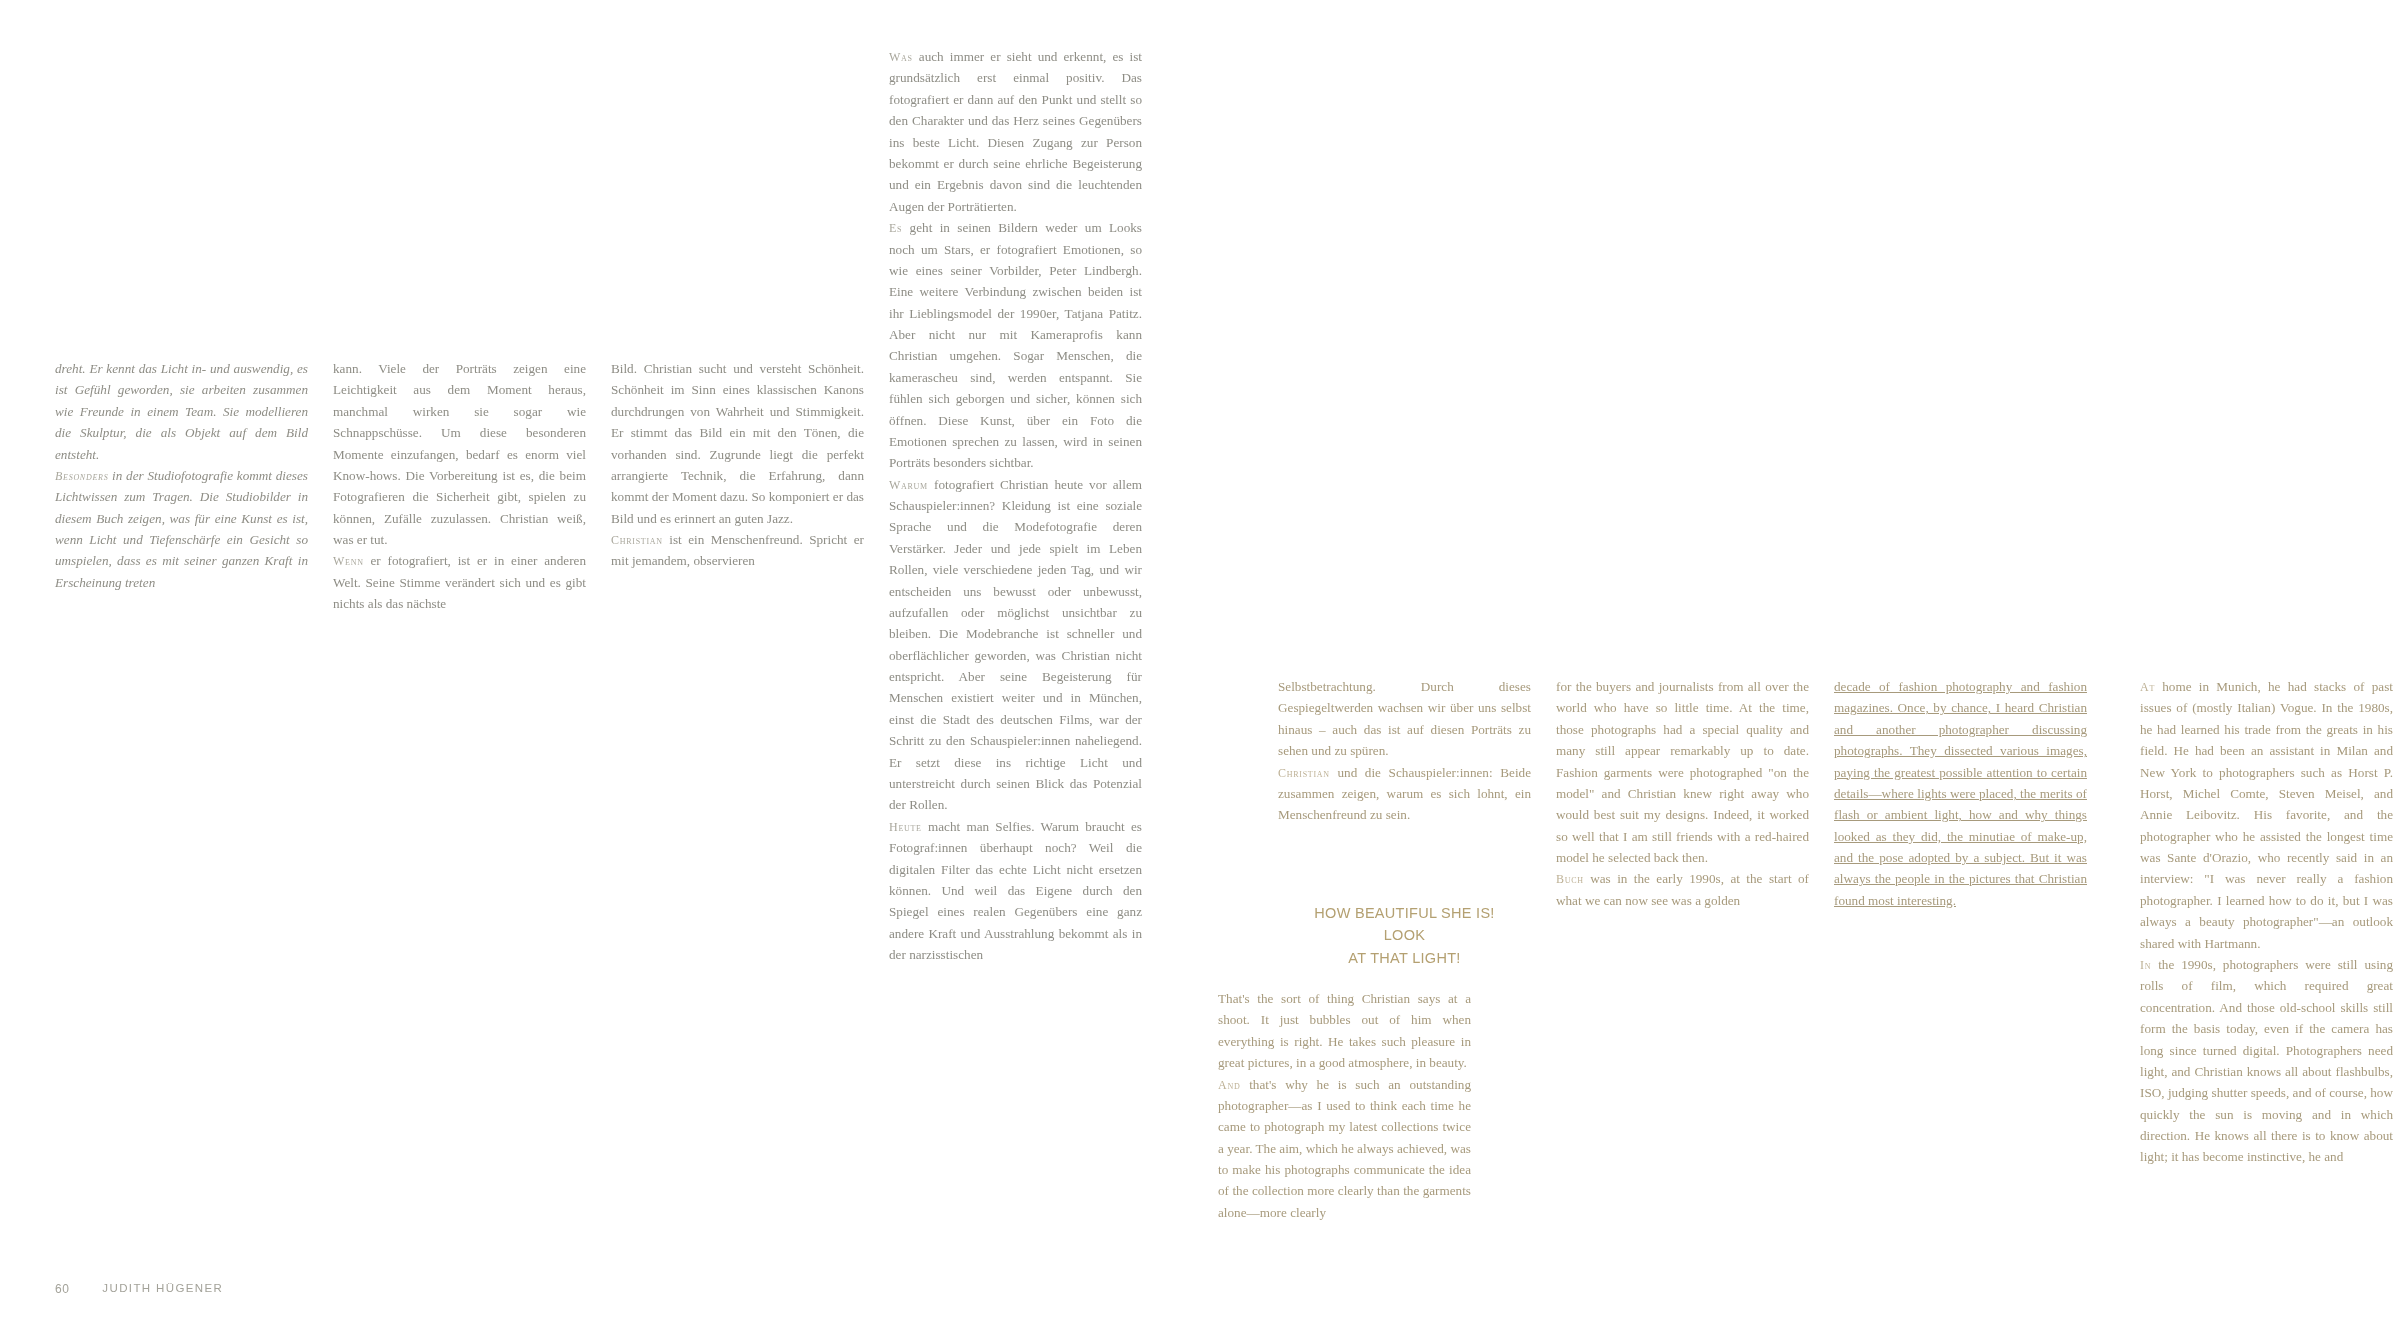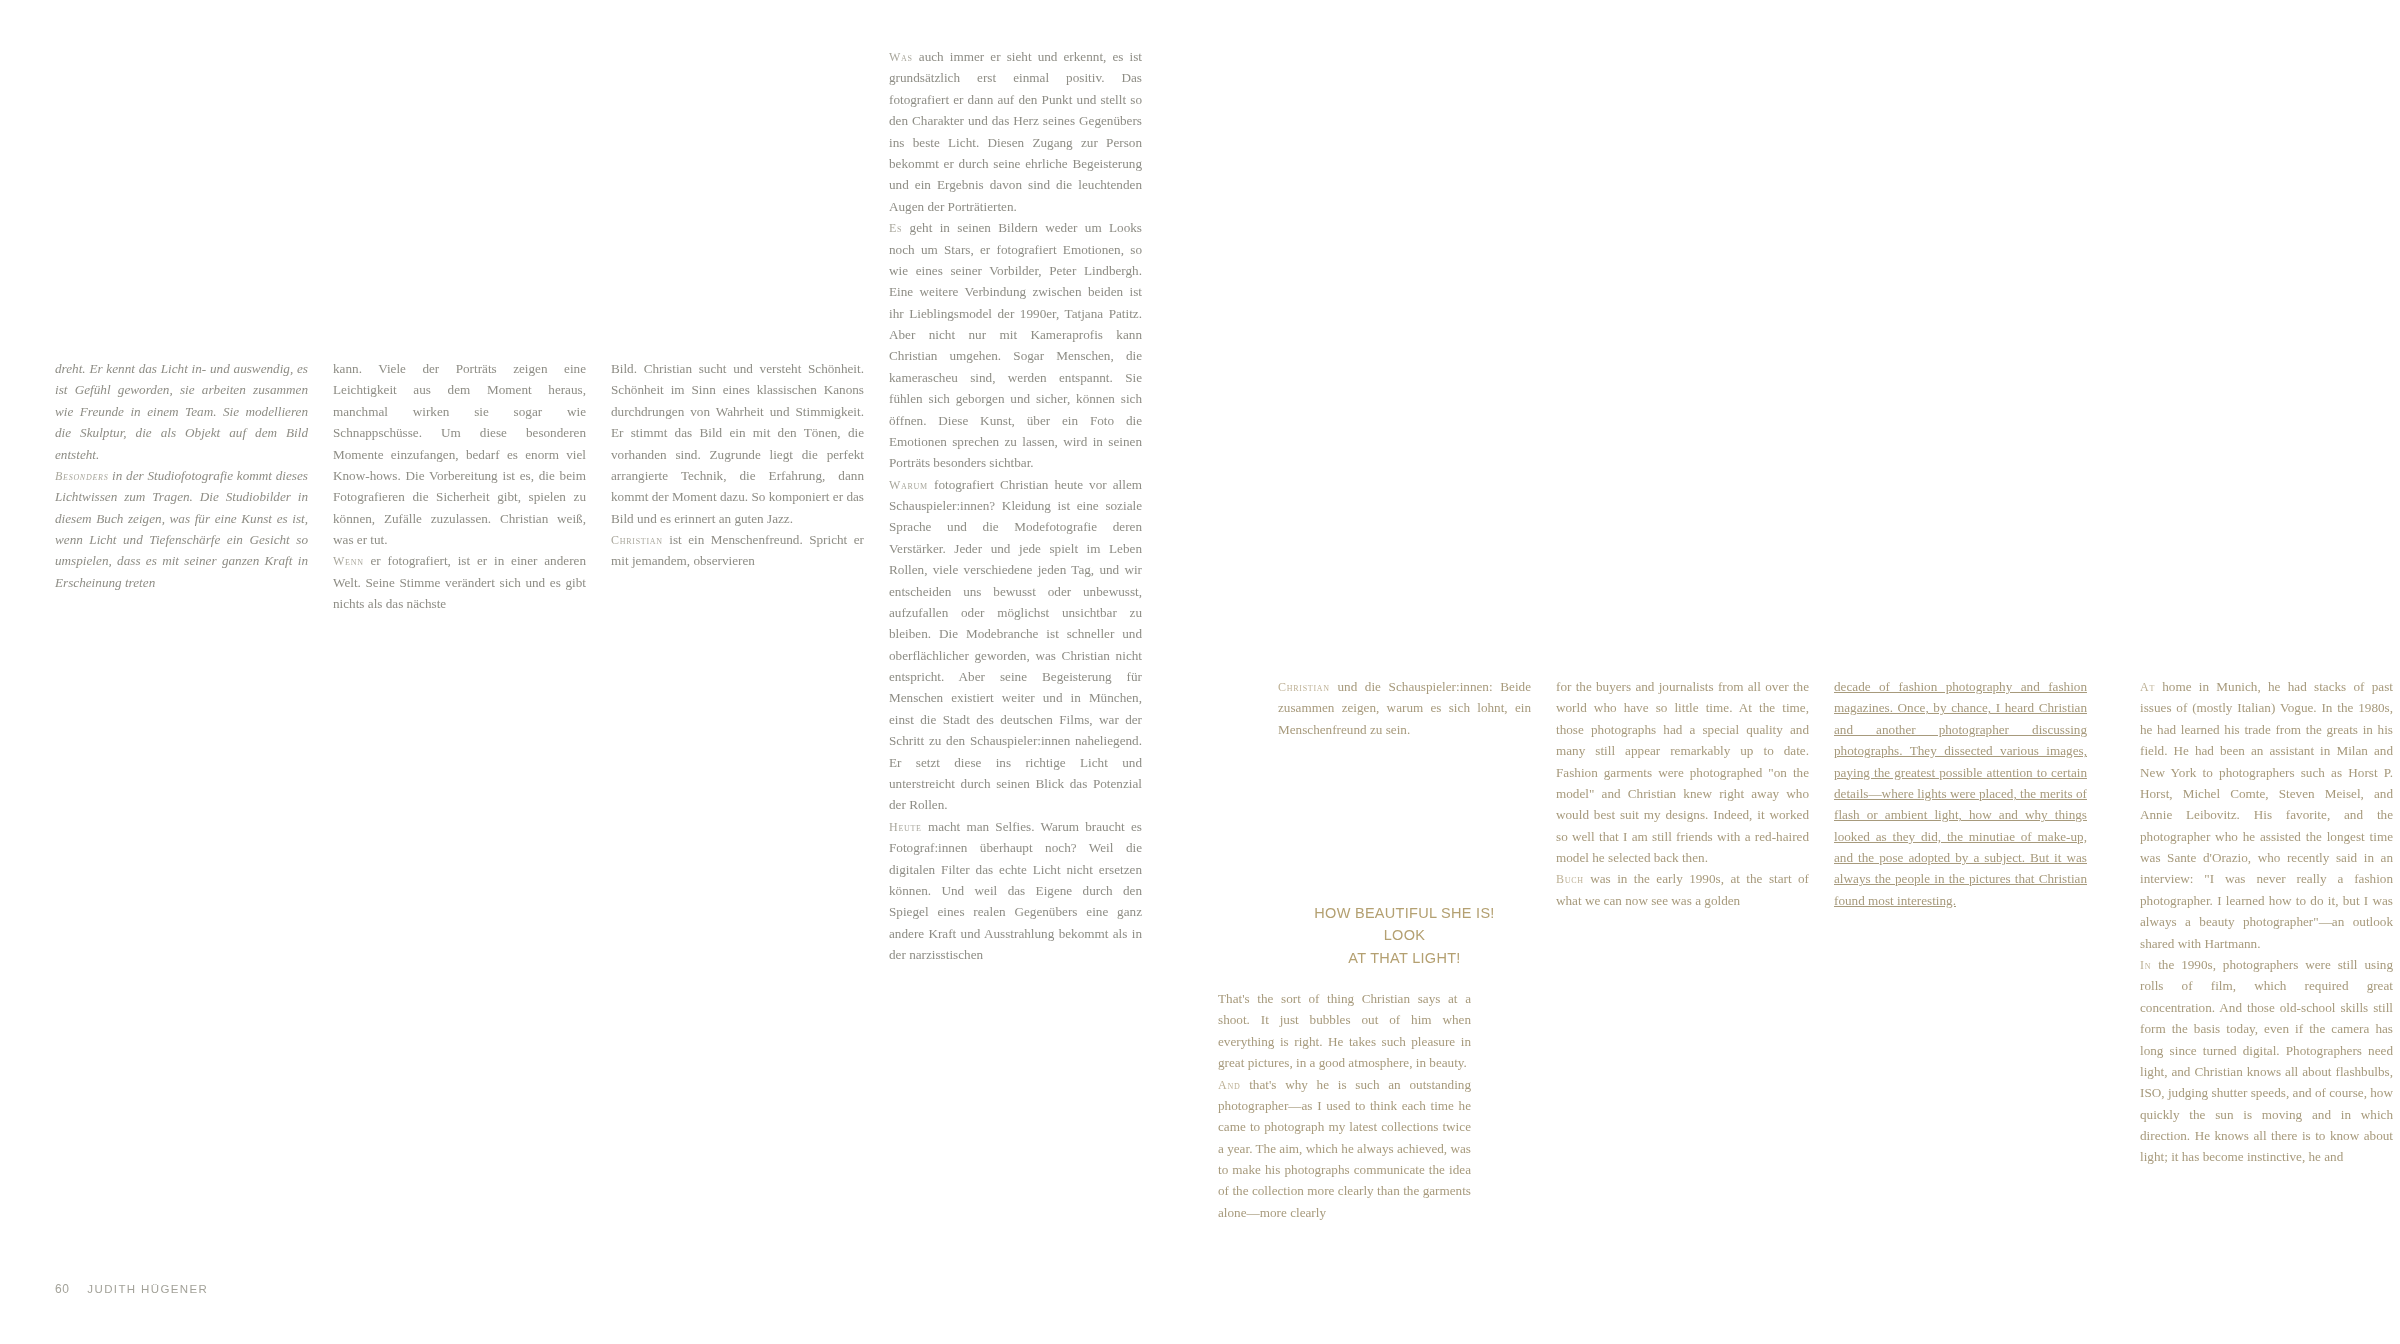--- a/index.html
+++ b/index.html
@@ -59,22 +59,22 @@
     color: #b4a071;
     text-transform: uppercase;
   }
 
   
   .footer {
     position: absolute;
     left: 55px;
     bottom: 48px;
     display: flex;
-    align-items: center;
-    gap: 18px;
+    align-items: flex-start;
+    gap: 33px;
     font-family: "Liberation Sans", sans-serif;
     font-size: 11.5px;
     letter-spacing: 0.12em;
     color: #a3a299;
   }
   .footer .pagenum {
     font-size: 12px;
     letter-spacing: 0.04em;
   }
 
@@ -111,20 +111,21 @@
   </div>
 
   <div class="col" style="left:889px; top:46px; width:253px;">
     <p><span class="sc">Was</span> auch immer er sieht und erkennt, es ist grundsätzlich erst einmal positiv. Das fotografiert er dann auf den Punkt und stellt so den Charakter und das Herz seines Gegenübers ins beste Licht. Diesen Zugang zur Person bekommt er durch seine ehrliche Begeisterung und ein Ergebnis davon sind die leuchtenden Augen der Porträtierten.</p>
     <p><span class="sc">Es</span> geht in seinen Bildern weder um Looks noch um Stars, er fotografiert Emotionen, so wie eines seiner Vorbilder, Peter Lindbergh. Eine weitere Verbindung zwischen beiden ist ihr Lieblingsmodel der 1990er, Tatjana Patitz. Aber nicht nur mit Kameraprofis kann Christian umgehen. Sogar Menschen, die kamerascheu sind, werden entspannt. Sie fühlen sich geborgen und sicher, können sich öffnen. Diese Kunst, über ein Foto die Emotionen sprechen zu lassen, wird in seinen Porträts besonders sichtbar.</p>
     <p><span class="sc">Warum</span> fotografiert Christian heute vor allem Schauspieler:innen? Kleidung ist eine soziale Sprache und die Modefotografie deren Verstärker. Jeder und jede spielt im Leben Rollen, viele verschiedene jeden Tag, und wir entscheiden uns bewusst oder unbewusst, aufzufallen oder möglichst unsichtbar zu bleiben. Die Modebranche ist schneller und oberflächlicher geworden, was Christian nicht entspricht. Aber seine Begeisterung für Menschen existiert weiter und in München, einst die Stadt des deutschen Films, war der Schritt zu den Schauspieler:innen naheliegend. Er setzt diese ins richtige Licht und unterstreicht durch seinen Blick das Potenzial der Rollen.</p>
     <p><span class="sc">Heute</span> macht man Selfies. Warum braucht es Fotograf:innen überhaupt noch? Weil die digitalen Filter das echte Licht nicht ersetzen können. Und weil das Eigene durch den Spiegel eines realen Gegenübers eine ganz andere Kraft und Ausstrahlung bekommt als in der narzisstischen</p>
   </div>
 
   <div class="col warm" style="left:1278px; top:676px; width:253px;">
+    <p>Selbstbetrachtung. Durch dieses Gespiegeltwerden wachsen wir über uns selbst hinaus – auch das ist auf diesen Porträts zu sehen und zu spüren.</p>
     <p><span class="sc">Christian</span> und die Schauspieler:innen: Beide zusammen zeigen, warum es sich lohnt, ein Menschenfreund zu sein.</p>
   </div>
 
   <div class="pullquote" style="left:1278px; top:902px; width:253px;">
     <div>HOW BEAUTIFUL SHE IS!</div>
     <div>LOOK</div>
     <div>AT THAT LIGHT!</div>
   </div>
 
   <div class="col warm" style="left:1218px; top:988px; width:253px;">

